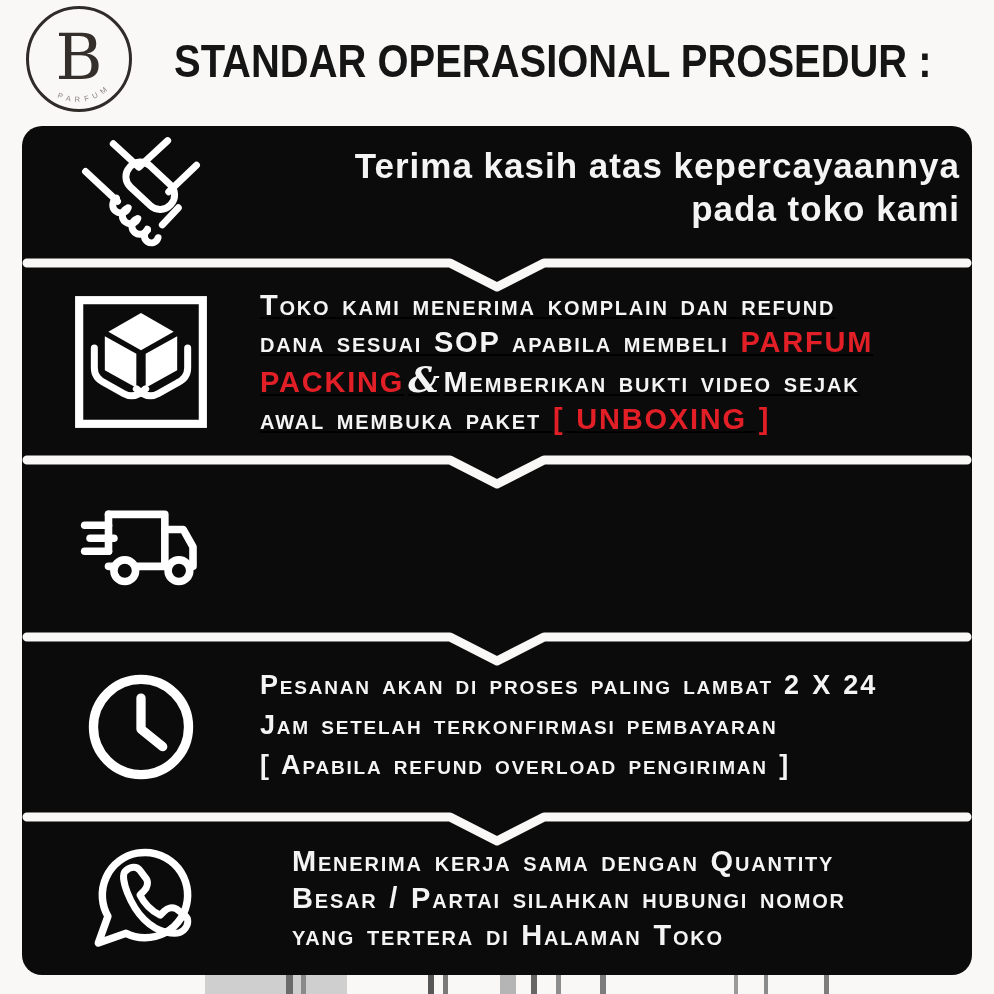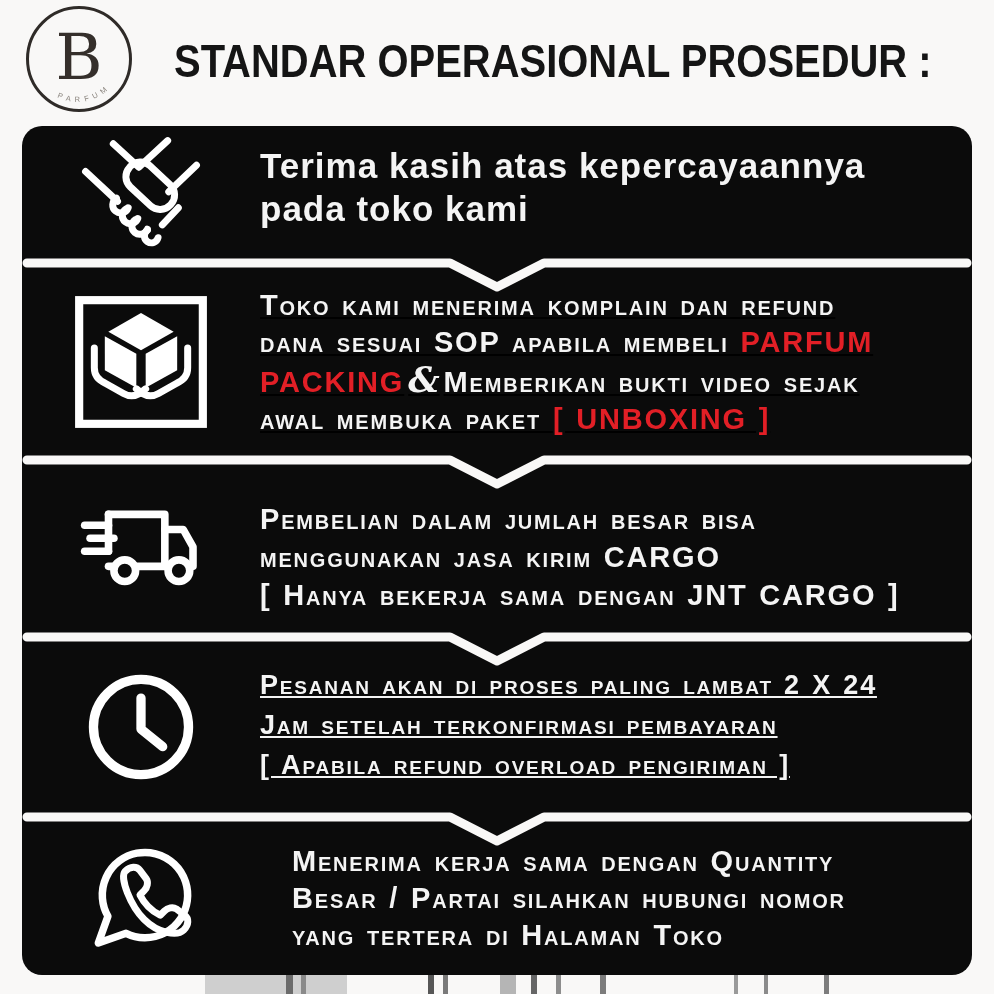--- a/index.html
+++ b/index.html
@@ -20,27 +20,27 @@
   .board{position:absolute;left:22px;top:126px;width:950px;height:849px;background:var(--panel-black,#0b0b0b);border-radius:20px;}
   .row{position:absolute;left:0;width:100%;display:flex;align-items:center;}
   .icon-box{flex:0 0 238px;display:flex;align-items:center;justify-content:center;}
   .text-box{flex:1;padding-right:12px;color:var(--text-white,#f4f4f4);align-self:flex-start;}
   .ln{white-space:nowrap;}
   .sc{font-variant:small-caps;font-weight:700;letter-spacing:1.8px;word-spacing:2px;}
   .red{color:var(--accent-red,#e21f26);}
   .amp{font-family:"DejaVu Serif",serif;font-style:italic;font-variant:normal;font-size:1.2em;letter-spacing:0;padding:0 4px;}
 
   .sec1{top:0;height:137px;}
-  .sec1 .text-box{padding-top:18px;font-weight:700;font-size:35px;line-height:43px;letter-spacing:1px;}
+  .sec1 .text-box{padding-top:18px;font-weight:700;font-size:35px;line-height:43px;letter-spacing:1px;text-align:right;}
   .sec2{top:137px;height:197px;text-decoration:underline;}
   .sec2 .text-box{padding-top:24px;font-size:29px;line-height:37px;}
   .sec3{top:334px;height:177px;}
   .sec3 .text-box{padding-top:40px;font-size:29px;line-height:38px;}
   .sec4{top:511px;height:180px;}
-  .sec4 .text-box{padding-top:28px;font-size:27px;line-height:40px;text-decoration:underline;}
+  .sec4 .text-box{padding-top:28px;font-size:27px;line-height:40px;}
   .sec5{top:691px;height:158px;gap:32px;}
   .sec5 .text-box{padding-top:26px;font-size:29px;line-height:37px;}
 
   .divider{position:absolute;left:0;width:950px;height:40px;pointer-events:none;}
   .d1{top:129px;} .d2{top:326px;} .d3{top:503px;} .d4{top:683px;}
 
   
   .strip{position:absolute;left:0;top:975px;width:994px;height:19px;background:var(--page-bg,#f9f8f7);}
   .strip .bar{position:absolute;top:0;height:19px;}
 </style>
@@ -121,25 +121,20 @@
             <path d="M30 76 H33"></path>
             <path d="M82 42 H99 L108 58 V76 H106"></path>
             <circle cx="45" cy="80" r="10"></circle>
             <circle cx="95" cy="80" r="10"></circle>
             <path d="M8 38 H30"></path>
             <path d="M13 50 H35"></path>
             <path d="M8 62 H30"></path>
           </g>
         </svg>
       </div>
-      <div class="text-box sc">
-        <div class="ln">Pembelian dalam jumlah besar bisa</div>
-        <div class="ln">menggunakan jasa kirim CARGO</div>
-        <div class="ln">[ Hanya bekerja sama dengan JNT CARGO ]</div>
-      </div>
     </div>
 
     <div class="row sec4">
       <div class="icon-box">
         <svg width="124" height="124" viewBox="0 0 120 120">
           <g stroke="#fff" fill="none" stroke-linecap="round" stroke-linejoin="round">
             <circle cx="60" cy="60" r="46" stroke-width="9"></circle>
             <path d="M60 32 V62 L81 79" stroke-width="9"></path>
           </g>
         </svg>

